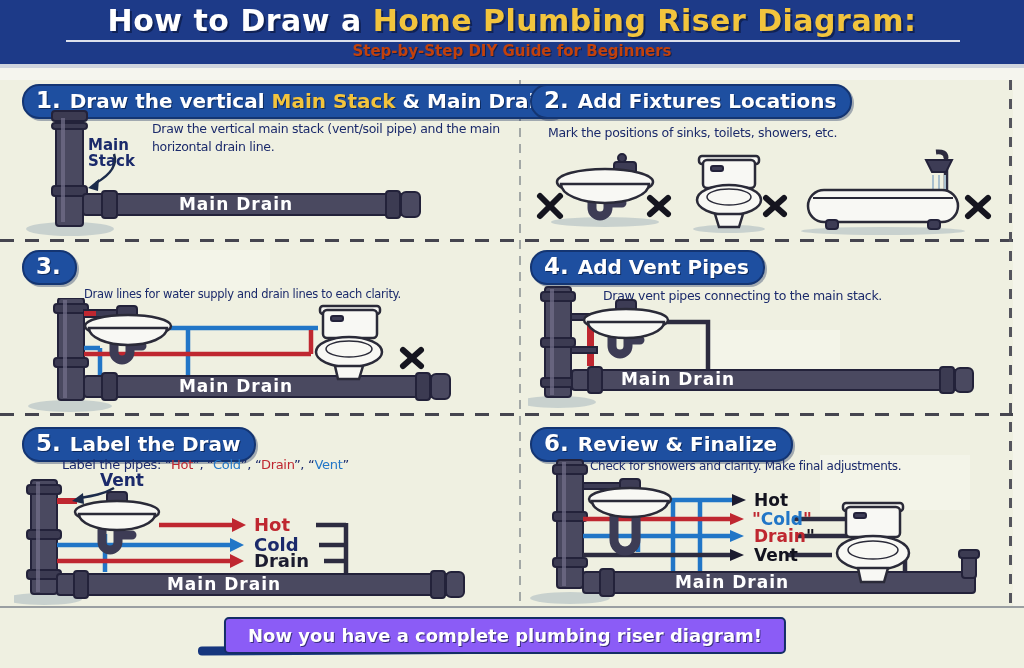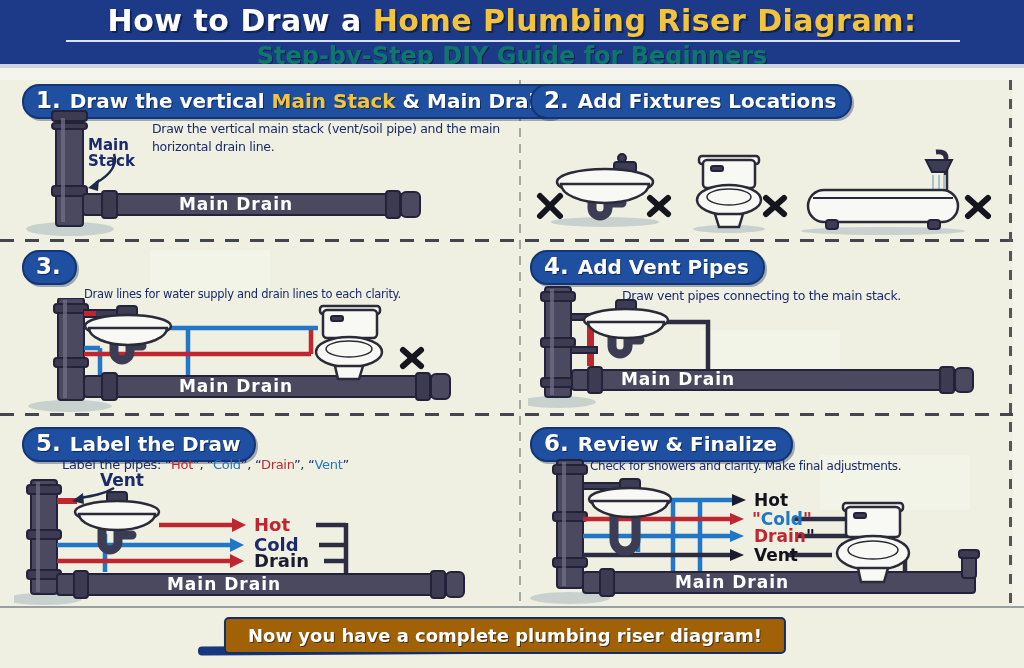--- a/index.html
+++ b/index.html
@@ -7,22 +7,22 @@
     background:#eff0e1;font-family:"DejaVu Sans","Liberation Sans",sans-serif;}
   .abs{position:absolute;}
   
   .hdr{left:0;top:0;width:1024px;height:64px;background:#1d3a88;}
   .hdr-band1{left:0;top:64px;width:1024px;height:4px;background:#cfd4dd;}
   .hdr-band2{left:0;top:68px;width:1024px;height:12px;background:#f5f5ee;}
   .hdr-title{left:0;top:3px;width:1024px;text-align:center;font-size:30px;font-weight:bold;
     color:#fff;letter-spacing:.5px;text-shadow:2px 2px 0 rgba(5,15,45,.55);white-space:nowrap;}
   .gold{color:#f2c43d;}
   .hdr-underline{left:66px;top:40px;width:894px;height:2px;background:rgba(255,255,255,.85);}
-  .hdr-sub{left:0;top:42px;width:1024px;text-align:center;font-size:24px;font-weight:bold;
-    color:#0f766e;text-shadow:1px 1px 0 rgba(5,15,45,.6);}
+  .hdr-sub{left:0;top:42px;width:1024px;text-align:center;font-size:15px;font-weight:bold;
+    color:#c2410c;text-shadow:1px 1px 0 rgba(5,15,45,.6);}
   
   .hsep{height:3px;width:1024px;left:0;background:repeating-linear-gradient(90deg,#45454f 0 14px,transparent 14px 25px);}
   .vsep{top:80px;width:2px;height:526px;background:repeating-linear-gradient(180deg,#a3a8a6 0 9px,transparent 9px 16px);}
   .vsep-r{top:80px;width:3px;height:526px;background:repeating-linear-gradient(180deg,#55555e 0 10px,transparent 10px 19px);}
   .footline{left:0;top:606px;width:1024px;height:2px;background:#8b9197;opacity:.85;}
   .rstrip{left:1013px;top:80px;width:11px;height:526px;background:#f4f4ea;}
   
   .banner{display:inline-flex;align-items:baseline;gap:9px;height:30px;padding:1px 14px 0 12px;
     background:#1e4fa0;border:2px solid #143572;border-radius:17px;color:#fff;
     box-shadow:2px 2px 0 rgba(18,38,86,.35);white-space:nowrap;}
@@ -30,21 +30,21 @@
   .btitle{font-size:20px;font-weight:bold;text-shadow:1px 1px 0 #0e2a5e;}
   
   .desc{color:#1b2a6b;font-weight:normal;font-size:12.5px;line-height:1.4;letter-spacing:-.3px;}
   .red{color:#bf2730;} .blue{color:#2176c7;} .navy{color:#1b2a6b;}
   .nowrap{white-space:nowrap;}
   
   .freelabel{color:#1b2a6b;font-weight:bold;font-size:15px;line-height:1.05;}
   
   .foot-shadow{left:198px;top:645px;width:548px;height:9px;background:#16367e;border-radius:4px;transform:rotate(-.3deg);}
   .foot-banner{left:505px;top:617px;transform:translateX(-50%);display:inline-flex;align-items:center;
-    height:33px;padding:0 22px;background:#a16207;border:2px solid #142e66;border-radius:5px;}
+    height:33px;padding:0 22px;background:#8b5cf6;border:2px solid #142e66;border-radius:5px;}
   .foot-text{color:#fff;font-size:18px;font-weight:bold;white-space:nowrap;text-shadow:1px 1px 0 rgba(5,15,45,.6);}
   
   svg text{font-family:"DejaVu Sans","Liberation Sans",sans-serif;font-weight:bold;}
   .pipe{fill:#4a4960;stroke:#23223a;stroke-width:2;}
   .ring{fill:#3c3b52;stroke:#23223a;stroke-width:2;}
   .fix{fill:#f8f8f4;stroke:#2a2a38;stroke-width:2.5;}
   .fixdark{fill:#3d3c55;stroke:#23223a;stroke-width:2;}
   .trap{fill:none;stroke:#3d3c55;stroke-width:9;stroke-linecap:round;}
   .bl{stroke:#2176c7;stroke-width:4.5;fill:none;}
   .rl{stroke:#bf2730;stroke-width:4.5;fill:none;}
@@ -102,20 +102,21 @@
     <g>
       <path d="M96,48 C100,60 90,70 78,77" fill="none" stroke="#1c2b4a" stroke-width="2.5"></path>
       <polygon points="70,82 81,73 80,85" fill="#1c2b4a"></polygon>
     </g>
   </svg>
 
   <div class="abs banner" style="left:530px;top:84px">
     <span class="bnum">2.</span>
     <span class="btitle">Add Fixtures Locations</span>
   </div>
+  <div class="abs desc nowrap" style="left:548px;top:124px">Mark the positions of sinks, toilets, showers, etc.</div>
 
   <svg class="abs" style="left:528px;top:148px" width="492" height="90" viewBox="0 0 492 90">
     <ellipse class="shadow" cx="77" cy="74" rx="54" ry="5"></ellipse>
     <ellipse class="shadow" cx="201" cy="81" rx="36" ry="4"></ellipse>
     <ellipse class="shadow" cx="355" cy="83" rx="82" ry="4"></ellipse>
     <g>
       <path class="trap" d="M64,50 v10 a8,8 0 0 0 16,0 v-5 h14"></path>
       <rect class="fixdark" x="86" y="14" width="22" height="12" rx="3"></rect>
       <circle class="fixdark" cx="94" cy="10" r="4"></circle>
       <ellipse class="fix" cx="77" cy="34" rx="48" ry="13"></ellipse>
@@ -208,21 +209,21 @@
     <g>
       <line class="xm" x1="385" y1="52" x2="403" y2="68"></line>
         <line class="xm" x1="403" y1="52" x2="385" y2="68"></line>
     </g>
   </svg>
 
   <div class="abs banner" style="left:530px;top:250px">
     <span class="bnum">4.</span>
     <span class="btitle">Add Vent Pipes</span>
   </div>
-  <div class="abs desc nowrap" style="left:622px;top:287px">Draw vent pipes connecting to the main stack.</div>
+  <div class="abs desc nowrap" style="left:603px;top:287px">Draw vent pipes connecting to the main stack.</div>
 
   <svg class="abs" style="left:528px;top:284px" width="494" height="126" viewBox="0 0 494 126">
     <ellipse class="shadow" cx="30" cy="118" rx="38" ry="6"></ellipse>
     <g>
       <rect class="pipe" x="17" y="3" width="26" height="110" rx="3"></rect>
       <rect class="ring" x="13" y="8" width="34" height="9" rx="3"></rect>
       <rect class="ring" x="13" y="54" width="34" height="9" rx="3"></rect>
       <rect class="ring" x="13" y="94" width="34" height="9" rx="3"></rect>
       <rect x="22" y="5" width="4" height="106" fill="#73718c" opacity=".7"></rect>
     </g>

